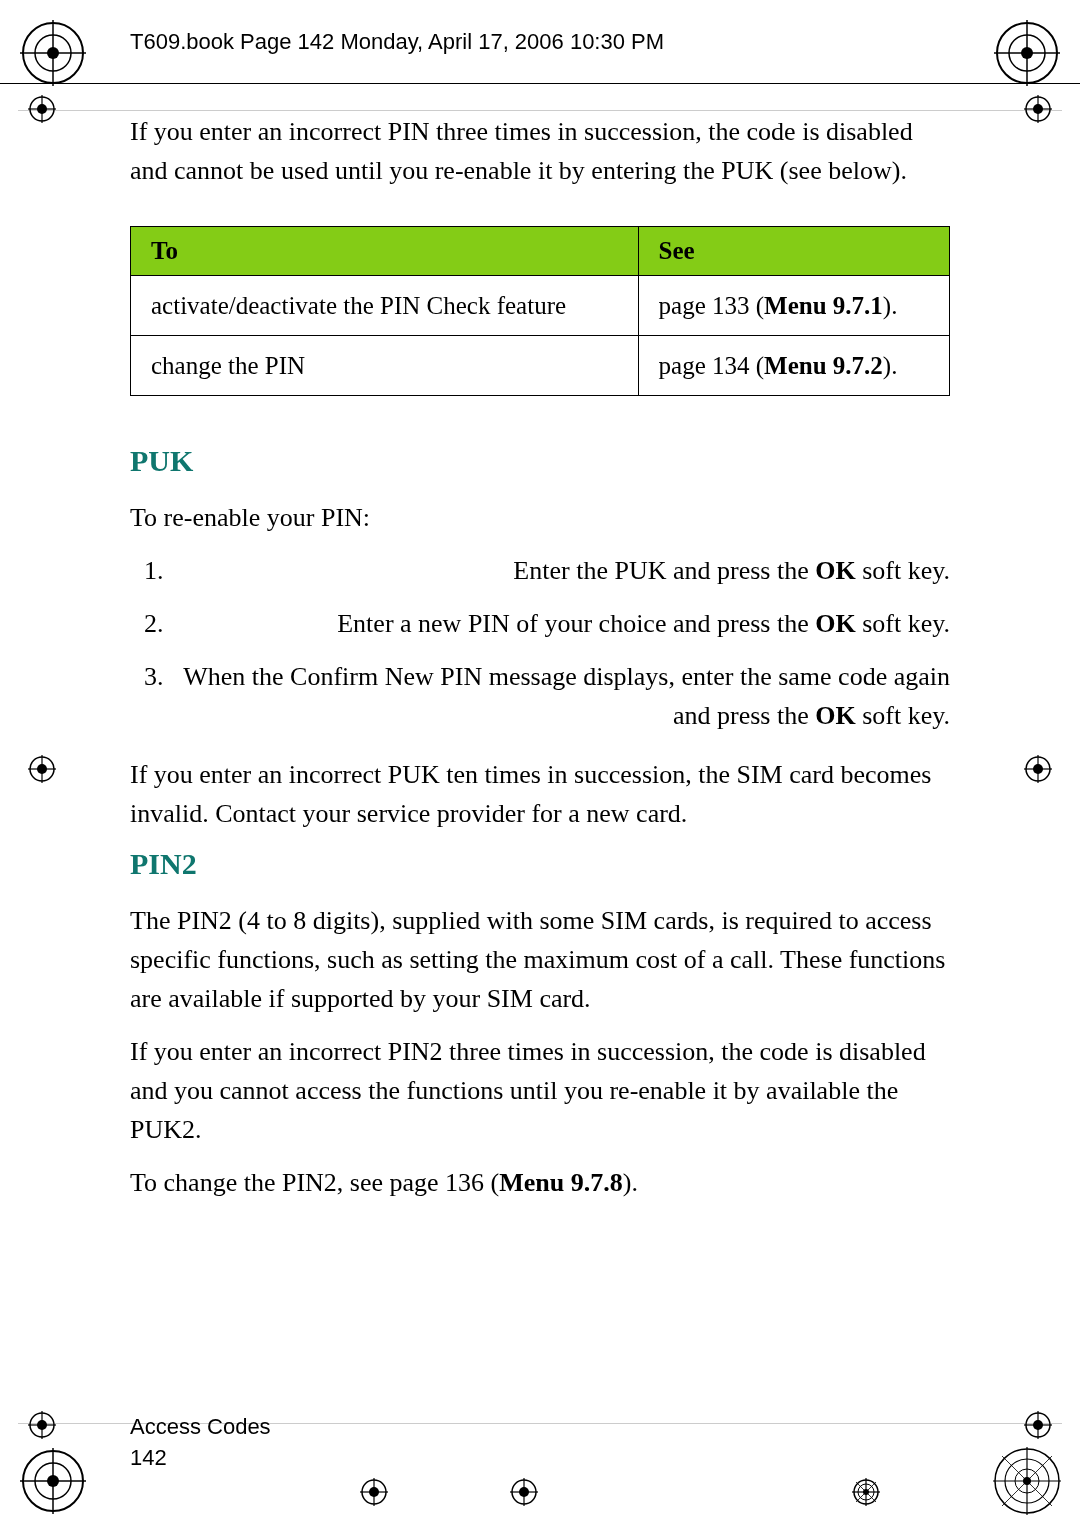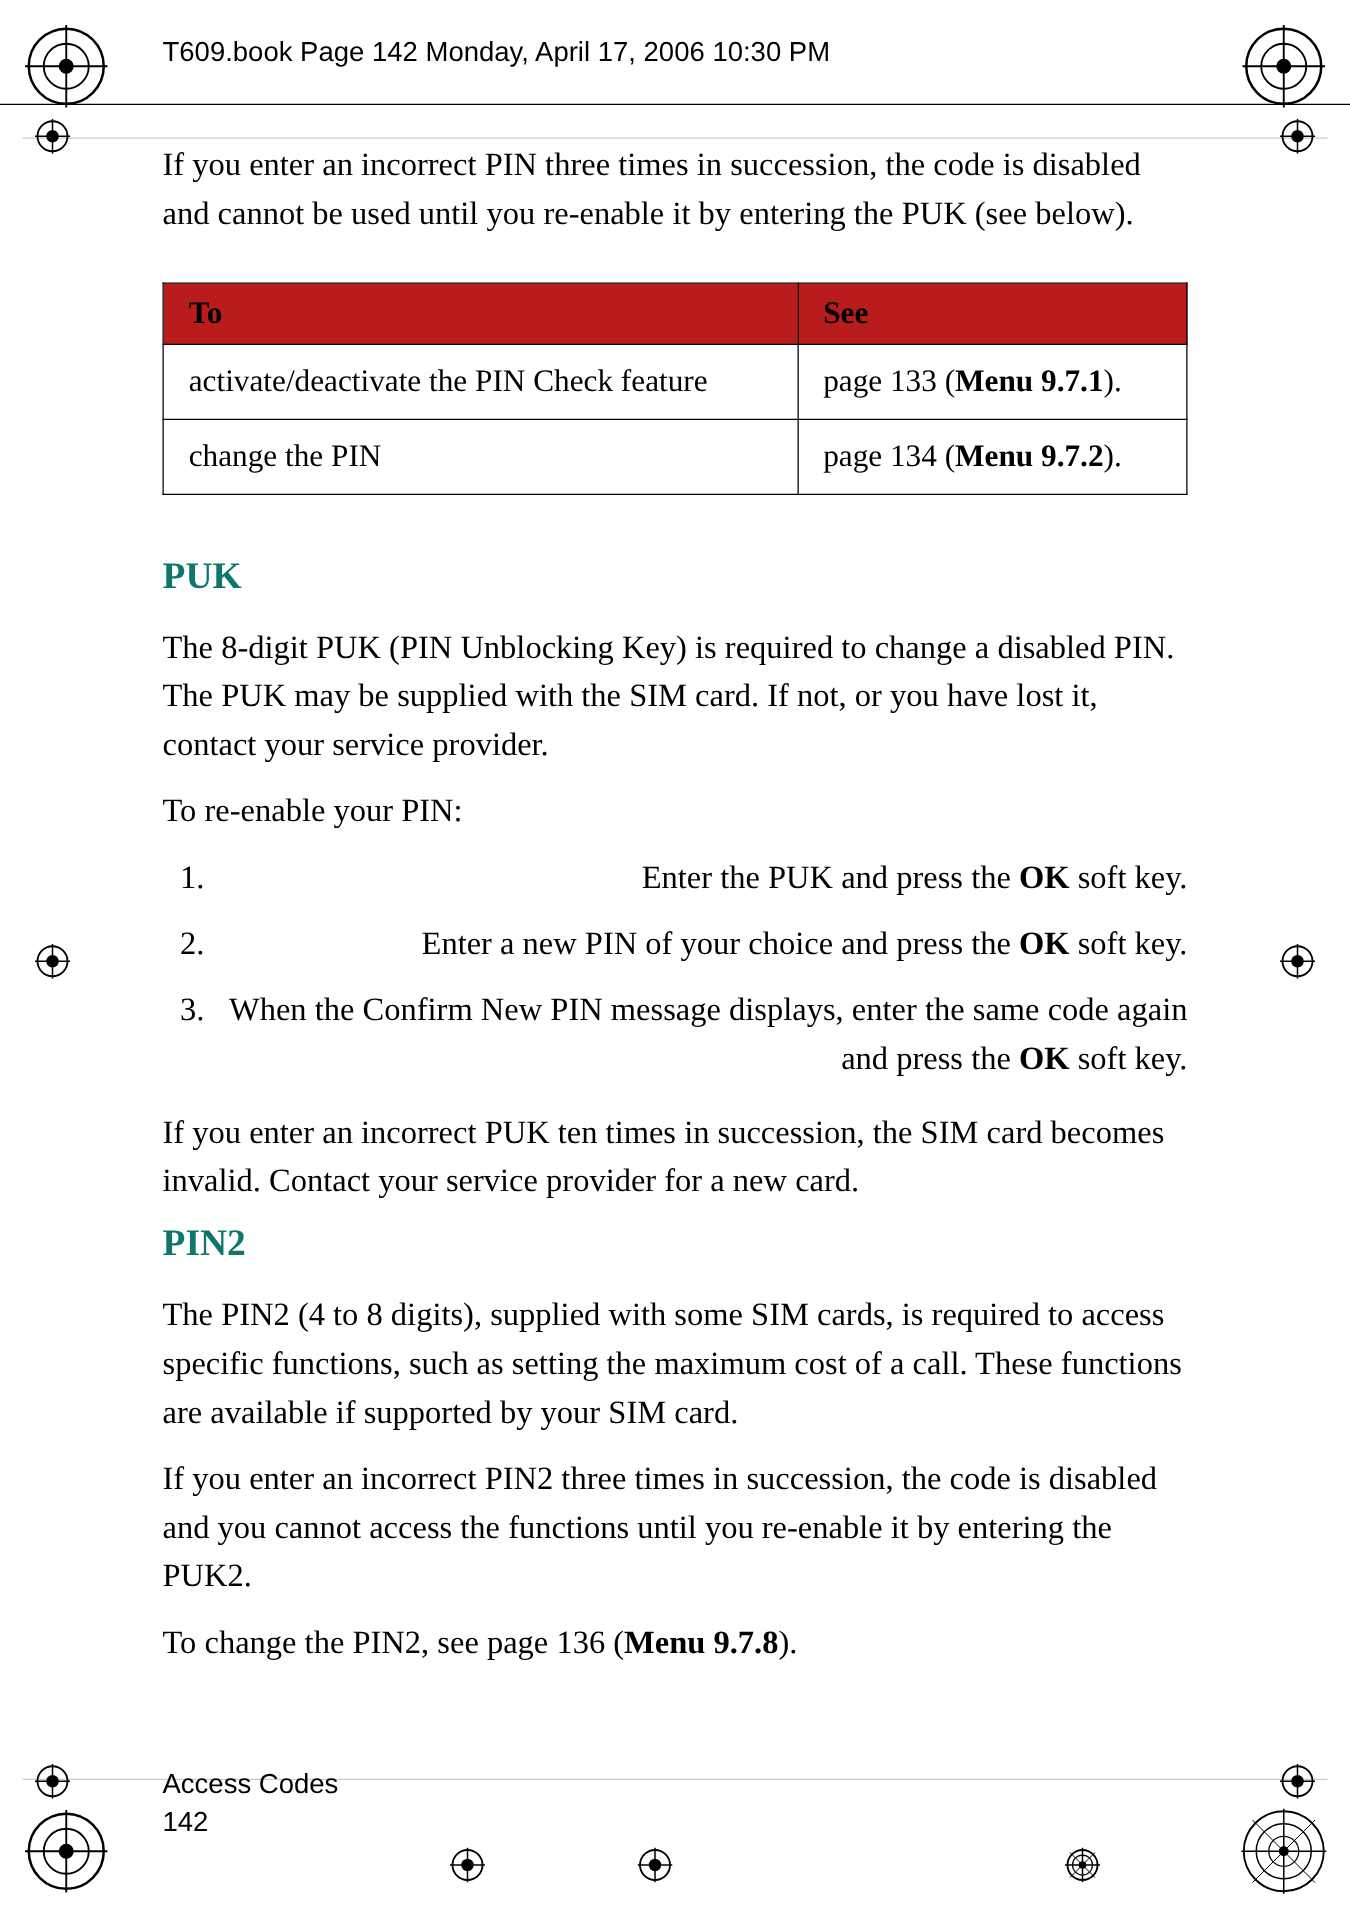--- a/index.html
+++ b/index.html
@@ -107,21 +107,21 @@
       border-collapse: collapse;
       margin-bottom: 48px;
       font-size: 25px;
     }
 
     .info-table th {
       border: 1px solid #000;
       padding: 10px 20px;
       text-align: left;
       font-weight: bold;
-      background: #b91c1c;
+      background: #84cc16;
     }
 
     .info-table td {
       border: 1px solid #000;
       padding: 12px 20px;
       vertical-align: top;
       line-height: 1.4;
     }
 
     
@@ -341,37 +341,36 @@
         </tr>
         <tr>
           <td>change the PIN</td>
           <td>page 134 (<span class="bold-text">Menu 9.7.2</span>).</td>
         </tr>
       </tbody>
     </table>
 
     <h2 class="section-heading">PUK</h2>
 
-    <p class="body-para">The 8-digit PUK (PIN Unblocking Key) is required to change a disabled PIN. The PUK may be supplied with the SIM card. If not, or you have lost it, contact your service provider.</p>
 
     <p class="body-para">To re-enable your PIN:</p>
 
     <ol class="numbered-list">
       <li>Enter the PUK and press the <span class="bold-text">OK</span> soft key.</li>
       <li>Enter a new PIN of your choice and press the <span class="bold-text">OK</span> soft key.</li>
       <li>When the Confirm New PIN message displays, enter the same code again and press the <span class="bold-text">OK</span> soft key.</li>
     </ol>
 
     <p class="body-para">If you enter an incorrect PUK ten times in succession, the SIM card becomes invalid. Contact your service provider for a new card.</p>
 
     <h2 class="section-heading" style="">PIN2</h2>
 
     <p class="body-para">The PIN2 (4 to 8 digits), supplied with some SIM cards, is required to access specific functions, such as setting the maximum cost of a call. These functions are available if supported by your SIM card.</p>
 
-    <p class="body-para">If you enter an incorrect PIN2 three times in succession, the code is disabled and you cannot access the functions until you re-enable it by entering the PUK2.</p>
+    <p class="body-para">If you enter an incorrect PIN2 three times in succession, the code is disabled and you cannot access the functions until you re-enable it by available the PUK2.</p>
 
     <p class="body-para">
       <span>To change the PIN2, see page 136 (</span><span class="bold-text">Menu 9.7.8</span><span>).</span>
     </p>
 
   </div>
 
   <div class="footer">
     <div class="footer-text">Access Codes</div>
     <div class="footer-text">142</div>

